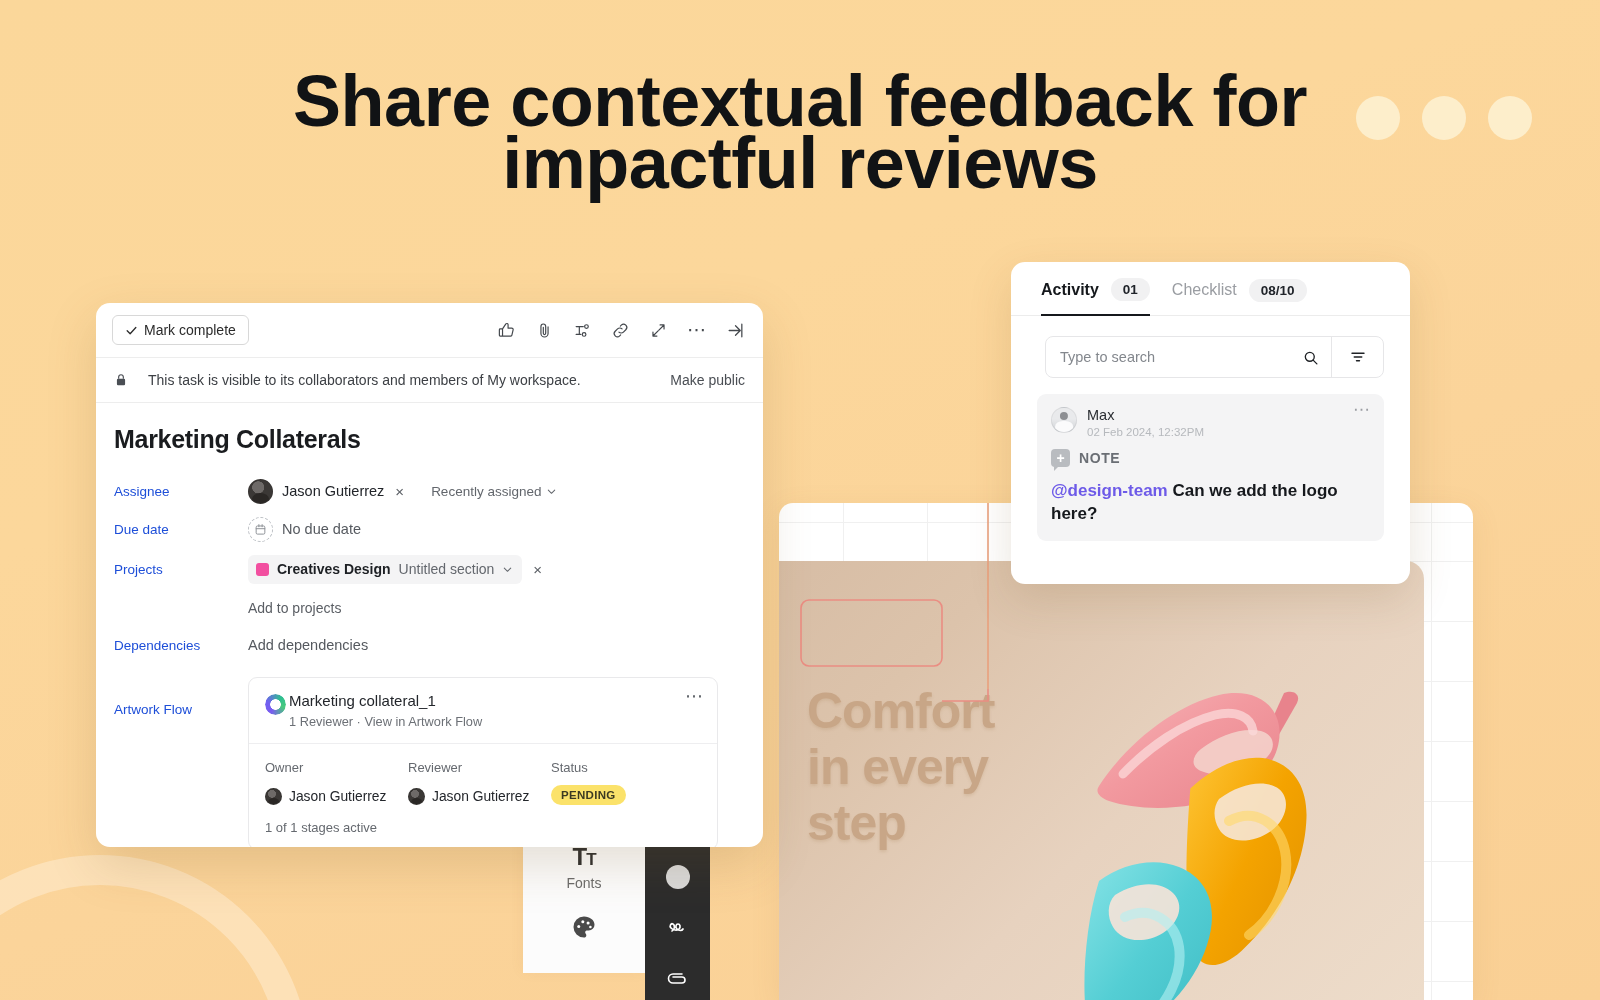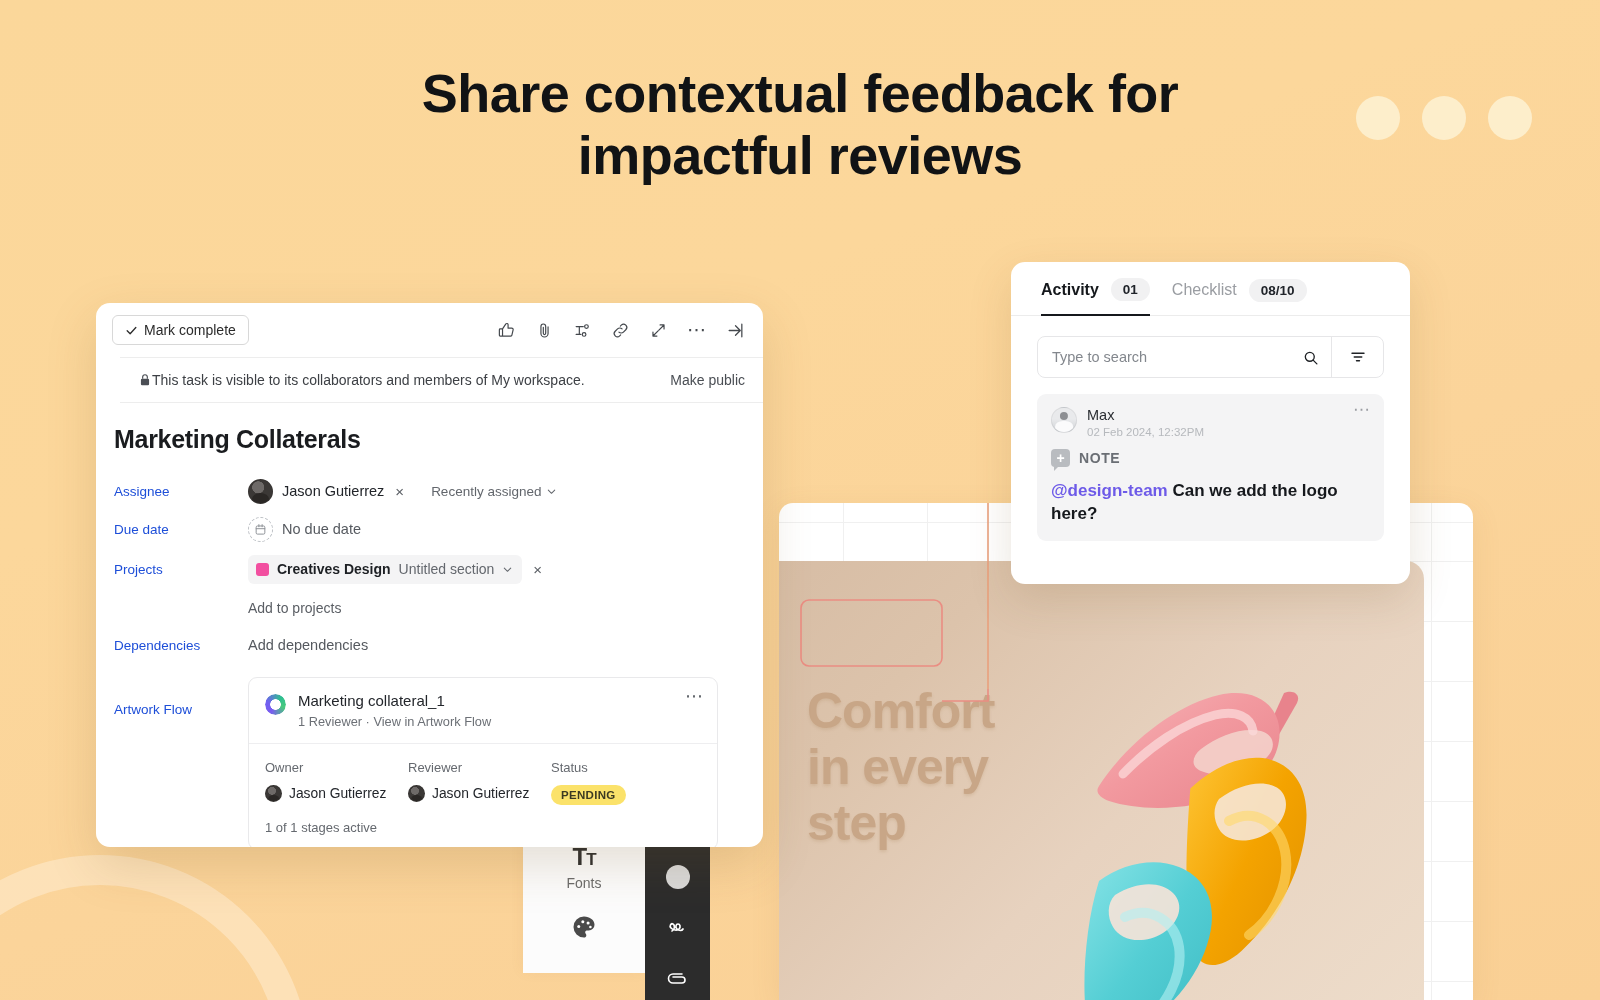--- a/index.html
+++ b/index.html
@@ -19,23 +19,23 @@
   .deco-dots { position: absolute; top: 96px; left: 1356px; display: flex; gap: 22px; }
   .deco-dot { width: 44px; height: 44px; border-radius: 50%; background: #fdeecb; }
   .deco-ring {
     position: absolute; left: -110px; top: 855px;
     width: 420px; height: 420px; border-radius: 50%;
     border: 30px solid #fde5c2; opacity: .75;
   }
 
   
   .headline {
-    position: absolute; top: 62px; left: 0; width: 1600px;
+    position: absolute; top: 70px; left: 0; width: 1600px;
     text-align: center; color: #111315;
-    font-size: 54px; line-height: 62px; font-weight: 700;
+    font-size: 72px; line-height: 62px; font-weight: 700;
     letter-spacing: -0.5px;
   }
   .headline .l2 { display: block; }
 
   
   .canvas-sheet {
     position: absolute; left: 779px; top: 503px;
     width: 694px; height: 497px;
     background: #ffffff;
     border-radius: 14px 14px 0 0;
@@ -110,21 +110,21 @@
     border: 1px solid #d8d8d8; border-radius: 6px;
     background: #fff; font-size: 14px; color: #2b2b2b; cursor: pointer;
   }
   .tc-icons { margin-left: auto; display: flex; align-items: center; gap: 19px; }
   .tc-icons .ic { width: 19px; height: 19px; color: #44484d; cursor: pointer; display: block; }
   .dots-ic { font-size: 19px; color: #44484d; letter-spacing: 1px; line-height: 10px; cursor: pointer; }
 
   .tc-banner {
     height: 46px; border-top: 1px solid #ededed; border-bottom: 1px solid #ededed;
     display: flex; align-items: center; padding: 0 18px 0 18px;
-    font-size: 14px; color: #3d4045; gap: 0; margin-left: 24px;
+    font-size: 14px; color: #3d4045; gap: 20px;
   }
   .tc-banner .make-public { margin-left: auto; color: #4a4e54; cursor: pointer; }
 
   .tc-title {
     font-size: 25px; font-weight: 700; color: #1a1c1f;
     padding: 22px 0 18px 18px; letter-spacing: -0.3px;
   }
 
   .field-row { display: flex; align-items: center; min-height: 38px; padding-left: 18px; }
   .field-label { width: 134px; flex: none; font-size: 13.5px; color: #1d4ed8; }
@@ -160,33 +160,33 @@
   .chip-sq { width: 13px; height: 13px; border-radius: 3px; background: #f24fa0; flex: none; }
   .chip-name { color: #1d2024; font-weight: 600; }
   .chip-section { color: #63676d; }
 
   .link-text { font-size: 14px; color: #5a5e64; padding-left: 152px; cursor: pointer; }
 
   .flow-box {
     margin: 8px 0 0 152px; width: 470px;
     border: 1px solid #e9e9eb; border-radius: 9px; background: #fff;
   }
-  .flow-head { display: flex; align-items: flex-start; padding: 14px 14px 14px 16px; gap: 12px; }
+  .flow-head { display: flex; align-items: flex-start; padding: 14px 14px 14px 16px; gap: 3px; }
   .flow-ring {
     width: 21px; height: 21px; border-radius: 50%; flex: none; margin-top: 2px;
     background: conic-gradient(from 210deg, #7a5cf0 0deg, #6f61ef 80deg, #2fbf8f 190deg, #49c97d 260deg, #7a5cf0 360deg);
     -webkit-mask: radial-gradient(circle, transparent 0 5px, #000 5.6px);
             mask: radial-gradient(circle, transparent 0 5px, #000 5.6px);
   }
   .flow-name { font-size: 15px; color: #23262b; }
   .flow-sub { font-size: 12.8px; color: #6c7076; margin-top: 5px; }
   .flow-more { margin-left: auto; color: #5c6066; font-size: 18px; line-height: 8px; cursor: pointer; }
 
   .flow-table { border-top: 1px solid #eeeef0; padding: 16px 16px 14px 16px; }
-  .ft-row { display: flex; align-items: flex-start; }
+  .ft-row { display: flex; align-items: flex-end; }
   .ft-col { width: 143px; flex: none; }
   .ft-head { font-size: 13px; color: #65696f; }
   .ft-cell { display: flex; align-items: center; gap: 7px; font-size: 13.8px; color: #23262b; }
   .ft-row.values { margin-top: 10px; }
   .badge-pending {
     display: inline-block; background: #fbe26a; color: #3c3a22;
     font-size: 11.5px; font-weight: 700; letter-spacing: .3px;
     padding: 4px 10px; border-radius: 11px;
   }
   .stages-note { margin-top: 15px; font-size: 13px; color: #65696f; }
@@ -200,21 +200,21 @@
     overflow: hidden;
   }
   .ac-tabs { display: flex; align-items: center; gap: 22px; padding: 16px 0 0 30px; border-bottom: 1px solid #ececec; }
   .ac-tab { display: flex; align-items: center; gap: 12px; padding-bottom: 13px; cursor: pointer; }
   .ac-tab .t-label { font-size: 16px; color: #9a9da2; }
   .ac-tab.active .t-label { color: #15181c; font-weight: 600; }
   .ac-tab.active { border-bottom: 2.5px solid #15181c; margin-bottom: -1px; }
   .t-count { background: #f1f1f2; color: #20242a; font-size: 13.5px; font-weight: 600; border-radius: 12px; padding: 4px 12px; }
   .ac-tab.active .t-count { background: #f1f1f2; }
 
-  .ac-search-row { display: flex; margin: 20px 26px 0 26px; border: 1px solid #e6e6e8; border-radius: 8px; height: 42px; }
+  .ac-search-row { display: flex; margin: 20px 26px 0 34px; border: 1px solid #e6e6e8; border-radius: 8px; height: 42px; }
   .ac-search { flex: 1; display: flex; align-items: center; padding: 0 12px 0 14px; }
   .ac-search input {
     border: none; outline: none; flex: 1; font-size: 14.5px; color: #2a2d32;
     font-family: "Liberation Sans", sans-serif; background: transparent;
   }
   .ac-search input::placeholder { color: #83878d; }
   .ac-filter { width: 52px; border-left: 1px solid #e6e6e8; display: flex; align-items: center; justify-content: center; cursor: pointer; }
 
   .comment {
     margin: 16px 26px 0 26px; background: #f4f4f5; border-radius: 9px; padding: 13px 14px 16px 14px;

